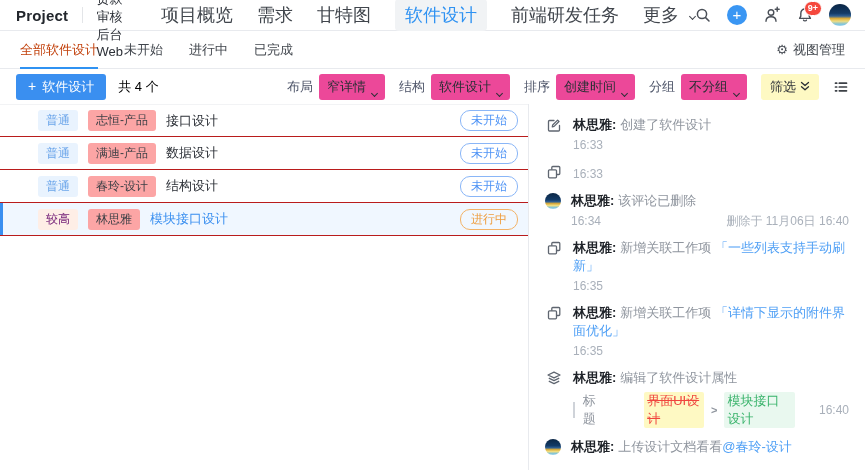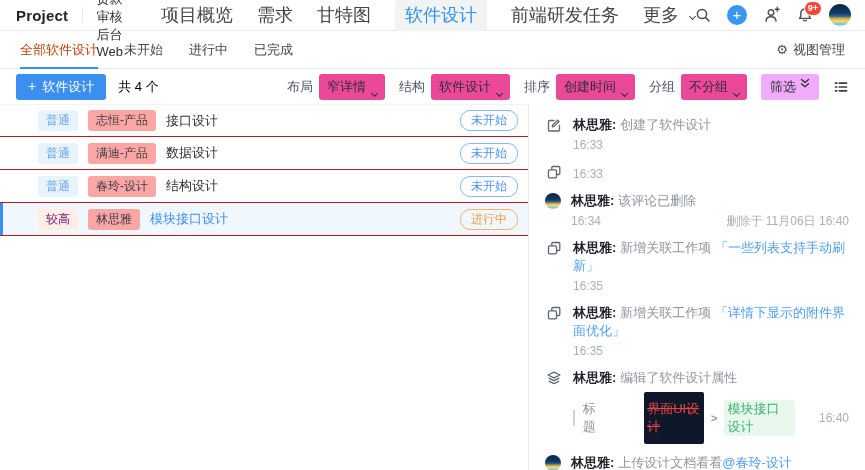--- a/index.html
+++ b/index.html
@@ -42,22 +42,22 @@
   
   .toolbar { height:35px; flex:0 0 35px; display:flex; align-items:center; padding:0 16px; }
   .add-btn { background:#3a8ff0; color:#fff; border:none; border-radius:3px; height:26px; padding:0 12px;
     font-size:13px; display:flex; align-items:center; gap:6px; cursor:pointer; font-family:inherit; }
   .add-btn .plus::before { content:"+"; font-size:14px; line-height:1; }
   .count { font-size:13px; color:#000000; margin-left:12px; }
   .toolbar-right { margin-left:auto; display:flex; align-items:center; gap:14px; }
   .ctrl { display:flex; align-items:center; gap:6px; font-size:13px; color:#4e5569; }
   .ctrl-value { background:#ec4899; border-radius:3px; padding:4px 8px; color:#2b2f36; cursor:pointer;
     display:flex; align-items:flex-end; }
-  .filter-pill { background:#f0abfc; border-radius:3px; padding:4px 9px; font-size:13px; color:#2b2f36;
-    display:flex; gap:4px; cursor:pointer; }
+  .filter-pill { background:#fef9c3; border-radius:3px; padding:4px 9px; font-size:13px; color:#2b2f36;
+    display:flex; align-items:center; gap:4px; cursor:pointer; }
   .listview-btn { color:#3c4046; cursor:pointer; display:flex; }
 
   
   .main { flex:1; display:flex; min-height:0; }
   .task-pane { width:529px; flex:0 0 529px; border-right:1px solid #e8eaee; }
   .row { height:33px; display:flex; align-items:center; padding:0 10px 0 38px;
     border-bottom:1px solid #b91c1c; position:relative; cursor:pointer; }
   .row:first-child { border-top:1px solid #f2f3f5; }
   .row.selected { background:#f0f7ff; }
   .row.selected::before { content:""; position:absolute; left:0; top:0; bottom:0; width:3px; background:#3a8ff0; }
@@ -81,21 +81,21 @@
   .f-line { font-size:13px; line-height:18px; color:#8f959e; }
   .f-name { font-weight:700; color:#1f2329; margin-right:4px; }
   .f-link { color:#4e9ff5; cursor:pointer; }
   .f-mention { color:#4e9ff5; cursor:pointer; }
   .f-time { font-size:12px; color:#a9b0ba; margin-top:3px; line-height:16px; }
   .f-timerow { display:flex; justify-content:space-between; margin-top:3px; }
   .f-note { font-size:12px; color:#a9b0ba; line-height:16px; }
   .f-change { display:flex; align-items:center; margin-top:5px; font-size:13px; line-height:18px; }
   .f-change-bar { width:2px; height:16px; background:#cfd3d9; margin-right:8px; }
   .f-field { color:#8f959e; margin-right:40px; }
-  .val-old { color:#f0453e; background:#0f172a; text-decoration:line-through; padding:8px 3px; border-radius:2px; }
+  .val-old { color:#f0453e; background:#fef9c3; text-decoration:line-through; padding:0 3px; border-radius:2px; }
   .val-new { color:#39b36b; background:#e9f8ef; padding:0 3px; border-radius:2px; }
   .val-arrow { color:#8f959e; font-weight:700; font-size:11px; margin:0 7px; }
   .f-change .f-time-inline { font-size:12px; color:#a9b0ba; margin-left:24px; }
   svg { display:block; }
 </style>
 </head>
 <body>
 
 <div class="app">
 

